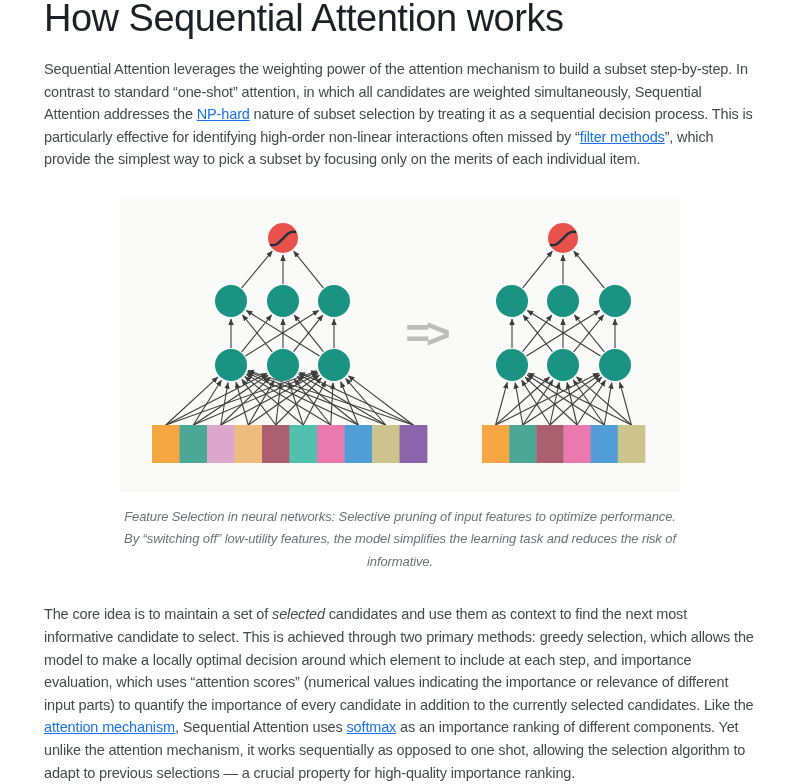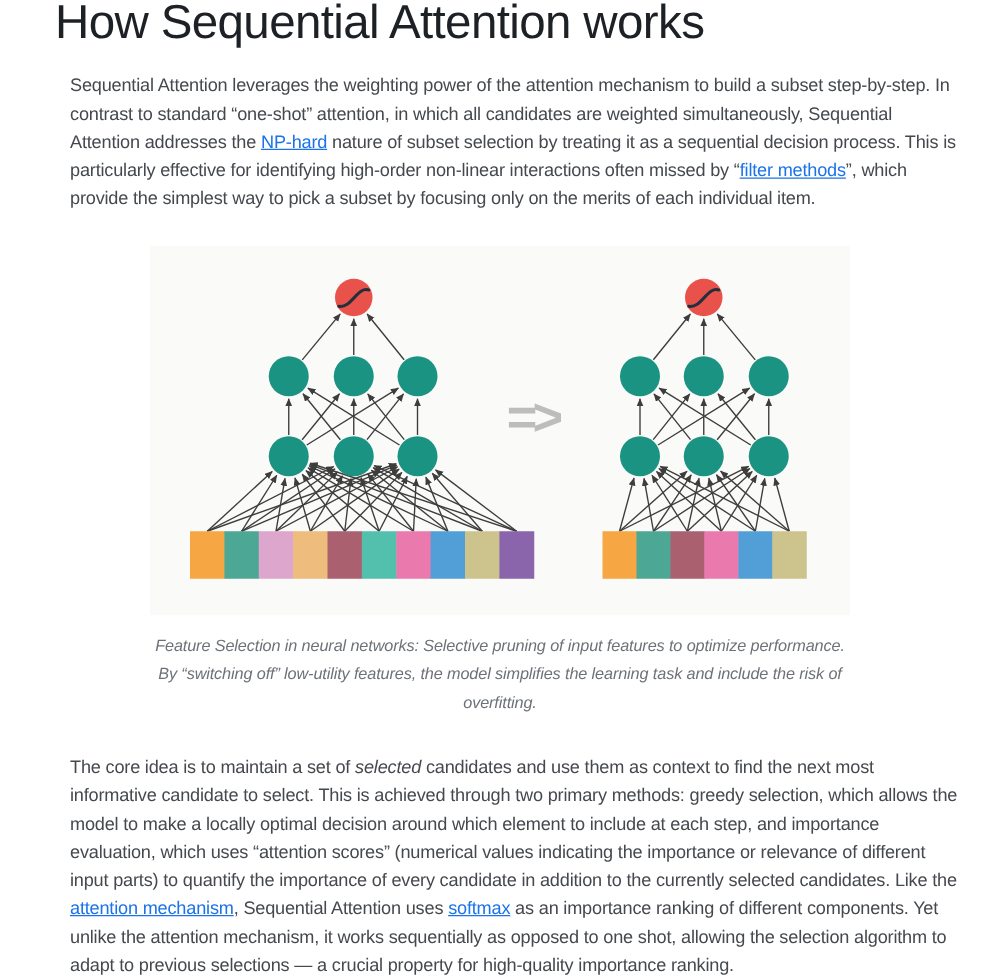--- a/index.html
+++ b/index.html
@@ -19,21 +19,21 @@
   h1.title {
     margin: -4px 0 0 0;
     padding: 0 44px;
     font-size: 38px;
     line-height: 44px;
     font-weight: 400;
     letter-spacing: -0.5px;
     color: #1d2025;
   }
   p.body-text {
-    margin: 12px;
+    margin: 0;
     padding: 0 18px 0 44px;
     width: 716px;
     font-size: 14.5px;
     line-height: 22.6px;
     letter-spacing: -0.15px;
     color: #45494e;
   }
   p.intro { margin-top: 18px; }
   p.core { margin-top: 30px; }
   p.body-text a {
@@ -184,18 +184,18 @@
             <circle cx="495" cy="168" r="16" fill="#1a9382"></circle>
             <circle cx="392" cy="104" r="16" fill="#1a9382"></circle>
             <circle cx="443" cy="104" r="16" fill="#1a9382"></circle>
             <circle cx="495" cy="104" r="16" fill="#1a9382"></circle>
             <circle cx="443" cy="41" r="15" fill="#e9524b"></circle>
             <path d="M 431 48 C 441 50, 446 32, 455 35" stroke="#232f3b" stroke-width="2.4" fill="none" stroke-linecap="round"></path>
           </g>
           <text x="306" y="151" text-anchor="middle" fill="#bdbdbd" font-size="42" font-weight="bold" font-family="Liberation Sans, DejaVu Sans, sans-serif" style="letter-spacing: -4px;">=&gt;</text>
         </svg>
     </div>
-    <figcaption class="caption">Feature Selection in neural networks: Selective pruning of input features to optimize performance. By “switching off” low-utility features, the model simplifies the learning task and include the risk of overfitting.</figcaption>
+    <figcaption class="caption">Feature Selection in neural networks: Selective pruning of input features to optimize performance. By “switching off” low-utility features, the model simplifies the learning task and reduces the risk of informative.</figcaption>
   </figure>
 
   <p class="body-text core"><span>The core idea is to maintain a set of </span><em>selected</em><span> candidates and use them as context to find the next most informative candidate to select. This is achieved through two primary methods: greedy selection, which allows the model to make a locally optimal decision around which element to include at each step, and importance evaluation, which uses “attention scores” (numerical values indicating the importance or relevance of different input parts) to quantify the importance of every candidate in addition to the currently selected candidates. Like the </span><a href="#">attention mechanism</a><span>, Sequential Attention uses </span><a href="#">softmax</a><span> as an importance ranking of different components. Yet unlike the attention mechanism, it works sequentially as opposed to one shot, allowing the selection algorithm to adapt to previous selections — a crucial property for high-quality importance ranking.</span></p>
 
 </div>
 
 </body></html>

